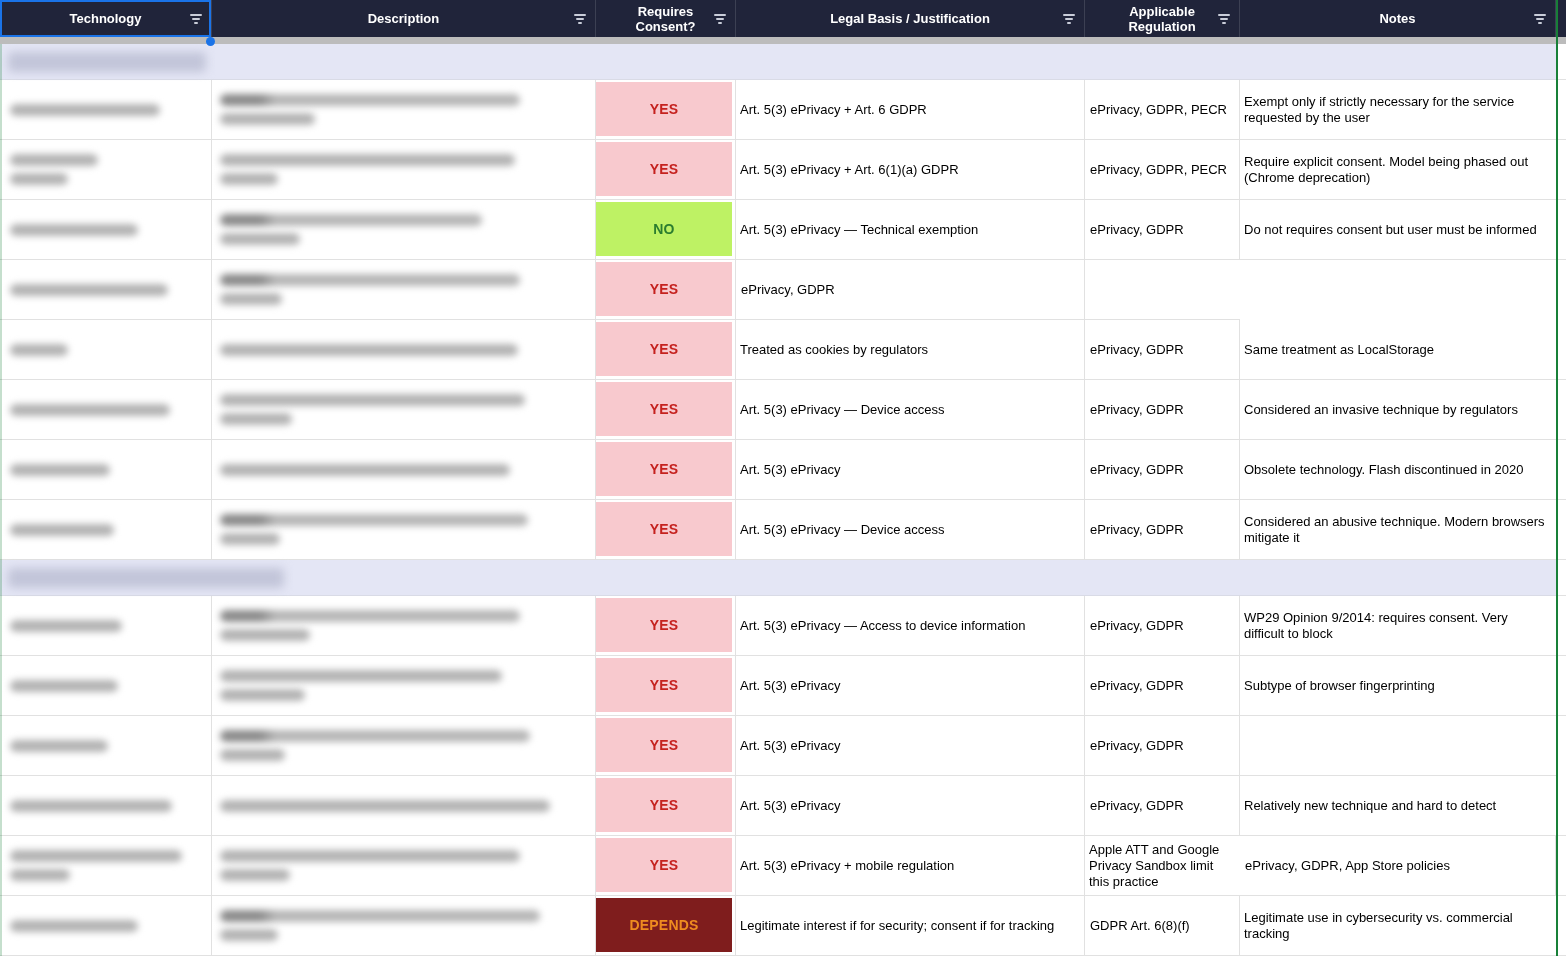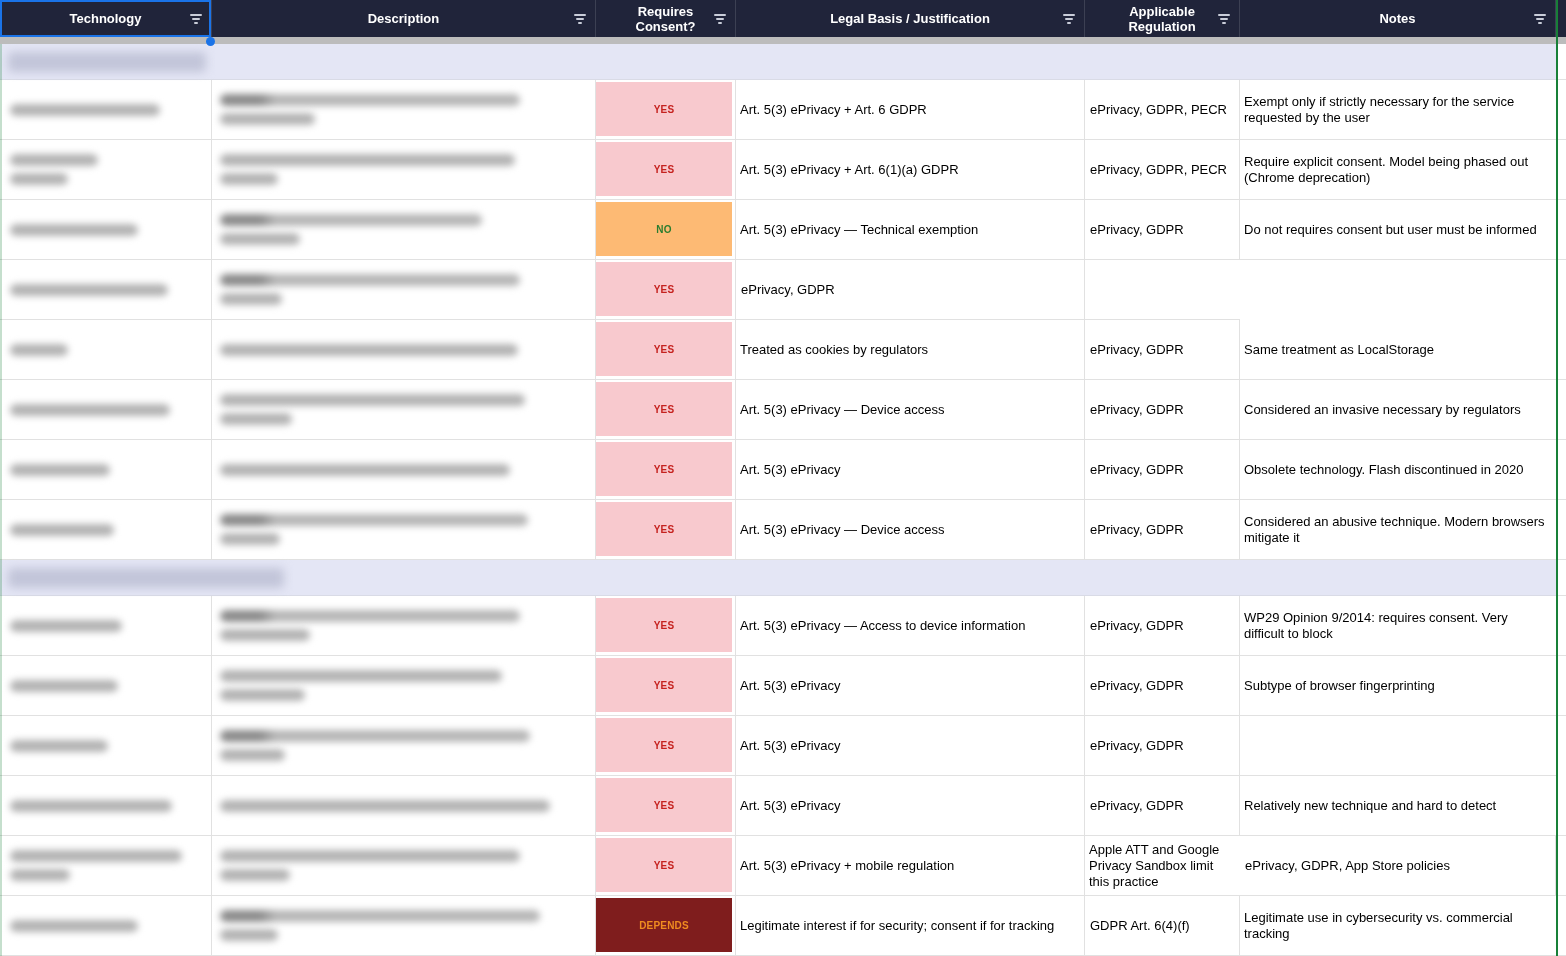--- a/index.html
+++ b/index.html
@@ -60,21 +60,21 @@
   .cell.notes,.cell.stub{border-right:none}
   .tech,.desc{flex-direction:column;align-items:flex-start;justify-content:center;gap:7px}
   .tech{padding-left:10px}
   .desc{padding-left:8px}
   .bar{height:12px;border-radius:6px;background:#b3b3b3;filter:blur(3.5px)}
   .bar.dark{background:linear-gradient(90deg,#8a8a8a 0 40px,#b6b6b6 56px)}
   .consent{padding:0}
   .pill{
     flex:1;height:calc(100% - 5px);margin:2px 3px 3px 0;
     display:flex;align-items:center;justify-content:center;
-    font-weight:bold;font-size:10px;letter-spacing:.2px;
+    font-weight:bold;font-size:14px;letter-spacing:.2px;
   }
   .legal{padding:0 6px 0 4px}
   .reg{padding:0 10px 0 5px;line-height:16px}
   .notes{padding:0 10px 0 4px;line-height:16px}
 
   
   .green-line{position:absolute;left:1556px;top:0;bottom:0;width:2px;background:#188038;z-index:6}
   .left-edge{position:absolute;left:0;top:44px;bottom:0;width:2px;background:rgba(24,128,56,.25);z-index:6}
 </style>
 </head>
@@ -195,21 +195,21 @@
   </div>
       <div class="row">
     <div class="cell tech">
           <div class="bar" style="width: 128px;"></div>
         </div>
     <div class="cell desc">
           <div class="bar dark" style="width: 262px;"></div>
           <div class="bar" style="width: 80px;"></div>
         </div>
     <div class="cell consent">
-      <div class="pill" style="background: #fdba74; color: rgb(43, 125, 47);">
+      <div class="pill" style="background: #bef264; color: rgb(43, 125, 47);">
         <span>NO</span>
       </div>
     </div>
     <div class="cell legal">
       <span>Art. 5(3) ePrivacy — Technical exemption</span>
     </div>
     <div class="cell reg">
       <span>ePrivacy, GDPR</span>
     </div>
     <div class="cell notes">
@@ -271,21 +271,21 @@
         <span>YES</span>
       </div>
     </div>
     <div class="cell legal">
       <span>Art. 5(3) ePrivacy — Device access</span>
     </div>
     <div class="cell reg">
       <span>ePrivacy, GDPR</span>
     </div>
     <div class="cell notes">
-      <span>Considered an invasive necessary by regulators</span>
+      <span>Considered an invasive technique by regulators</span>
     </div>
     <div class="cell stub"></div>
   </div>
       <div class="row">
     <div class="cell tech">
           <div class="bar" style="width: 100px;"></div>
         </div>
     <div class="cell desc">
           <div class="bar" style="width: 290px;"></div>
         </div>
@@ -462,21 +462,21 @@
         </div>
     <div class="cell consent">
       <div class="pill" style="background: #7f1d1d; color: rgb(239, 140, 32);">
         <span>DEPENDS</span>
       </div>
     </div>
     <div class="cell legal">
       <span>Legitimate interest if for security; consent if for tracking</span>
     </div>
     <div class="cell reg">
-      <span>GDPR Art. 6(4)(f)</span>
+      <span>GDPR Art. 6(8)(f)</span>
     </div>
     <div class="cell notes">
       <span>Legitimate use in cybersecurity vs. commercial tracking</span>
     </div>
     <div class="cell stub"></div>
   </div>
     </div>
 
   <div class="green-line"></div>
   <div class="left-edge"></div>

